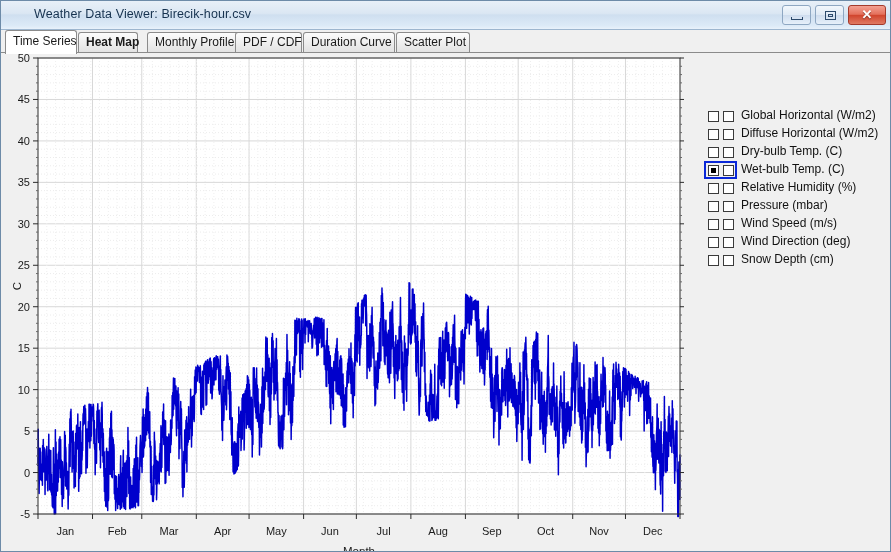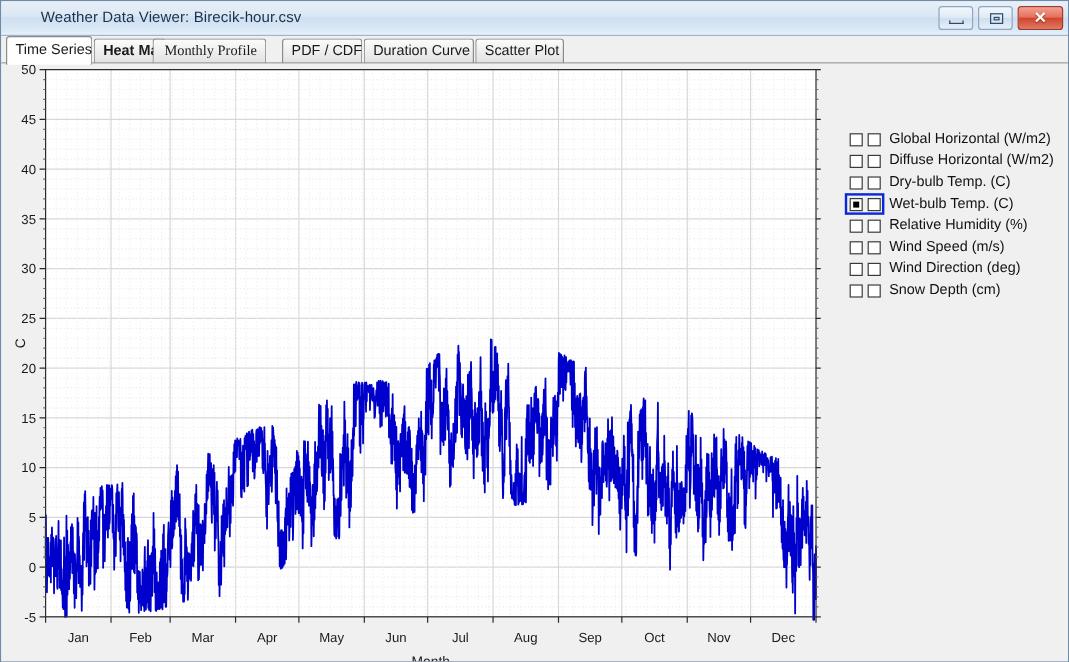--- a/index.html
+++ b/index.html
@@ -229,21 +229,21 @@
       <span class="glyph-max"></span>
     </div>
     <div class="win-btn" id="btn-close">
       <span class="glyph-close">✕</span>
     </div>
   </div>
 
   <div id="tab-strip">
       <div class="tab active" style="left: 4px; width: 72px;">Time Series</div>
       <div class="tab" style="left: 77px; width: 60px; font-weight: bold;">Heat Map</div>
-      <div class="tab" style="left: 126px; width: 95px; font-family: Liberation Serif, serif;">Monthly Profile</div>
+      <div class="tab" style="left: 146px; width: 95px;">Monthly Profile</div>
       <div class="tab" style="left: 234px; width: 67px;">PDF / CDF</div>
       <div class="tab" style="left: 302px; width: 92px;">Duration Curve</div>
       <div class="tab" style="left: 395px; width: 74px;">Scatter Plot</div>
     </div>
 
   <div id="plot-panel">
     <svg id="chart-svg" width="700" height="500">
         <rect x="37" y="5" width="642" height="456" fill="#ffffff"></rect>
         <g>
           <line x1="37" y1="461" x2="679" y2="461" stroke="#d8d8d8" stroke-width="1"></line>
@@ -576,20 +576,27 @@
             <span class="cbox first"></span>
             <span class="cbox second"></span>
           </div>
           <span class="legend-label">Relative Humidity (%)</span>
         </div>
         <div class="legend-row">
           <div class="boxwrap">
             <span class="cbox first"></span>
             <span class="cbox second"></span>
           </div>
+          <span class="legend-label">Pressure (mbar)</span>
+        </div>
+        <div class="legend-row">
+          <div class="boxwrap">
+            <span class="cbox first"></span>
+            <span class="cbox second"></span>
+          </div>
           <span class="legend-label">Wind Speed (m/s)</span>
         </div>
         <div class="legend-row">
           <div class="boxwrap">
             <span class="cbox first"></span>
             <span class="cbox second"></span>
           </div>
           <span class="legend-label">Wind Direction (deg)</span>
         </div>
         <div class="legend-row">

